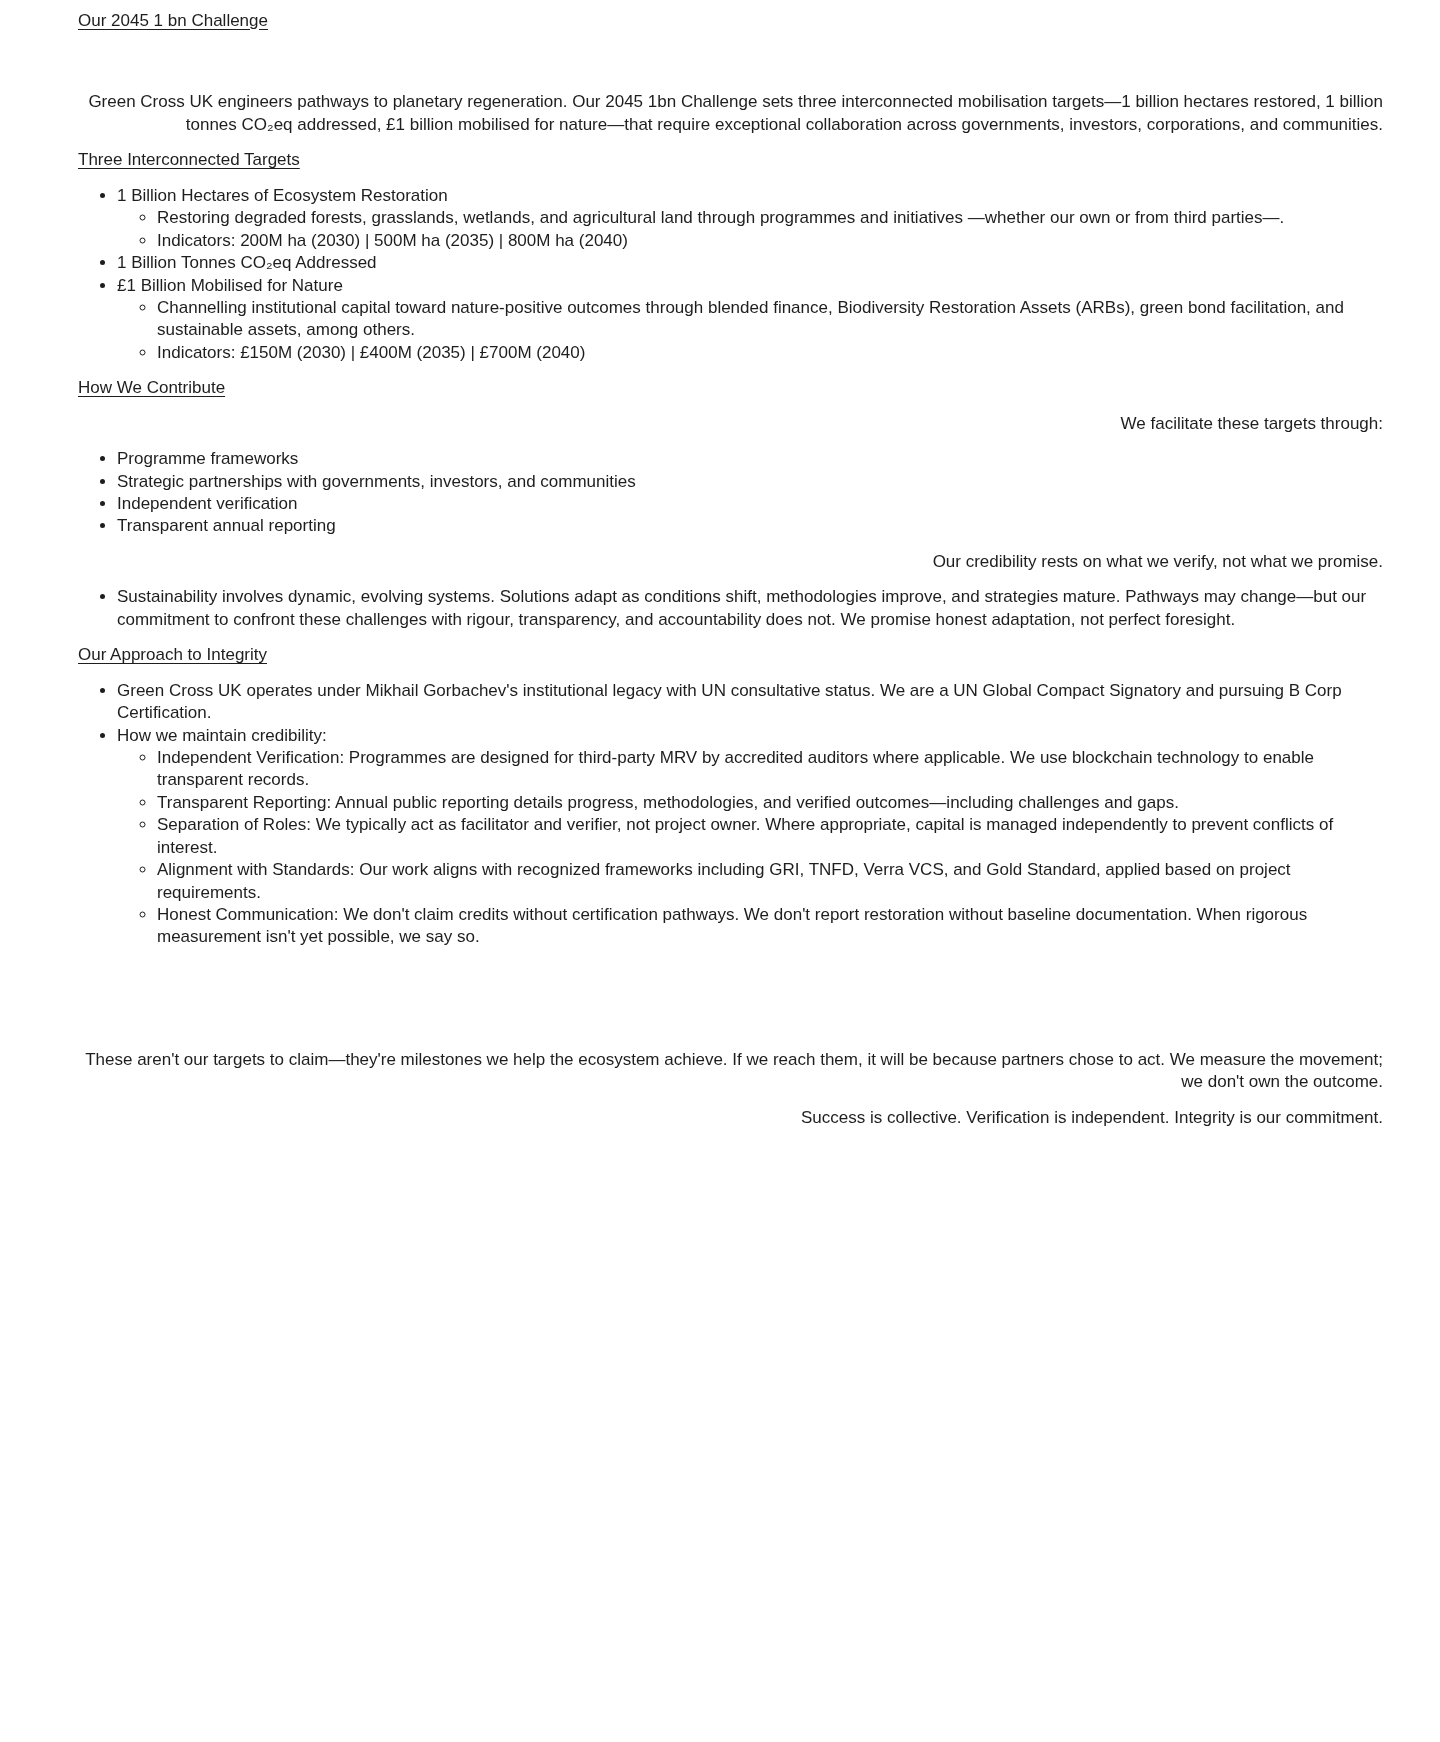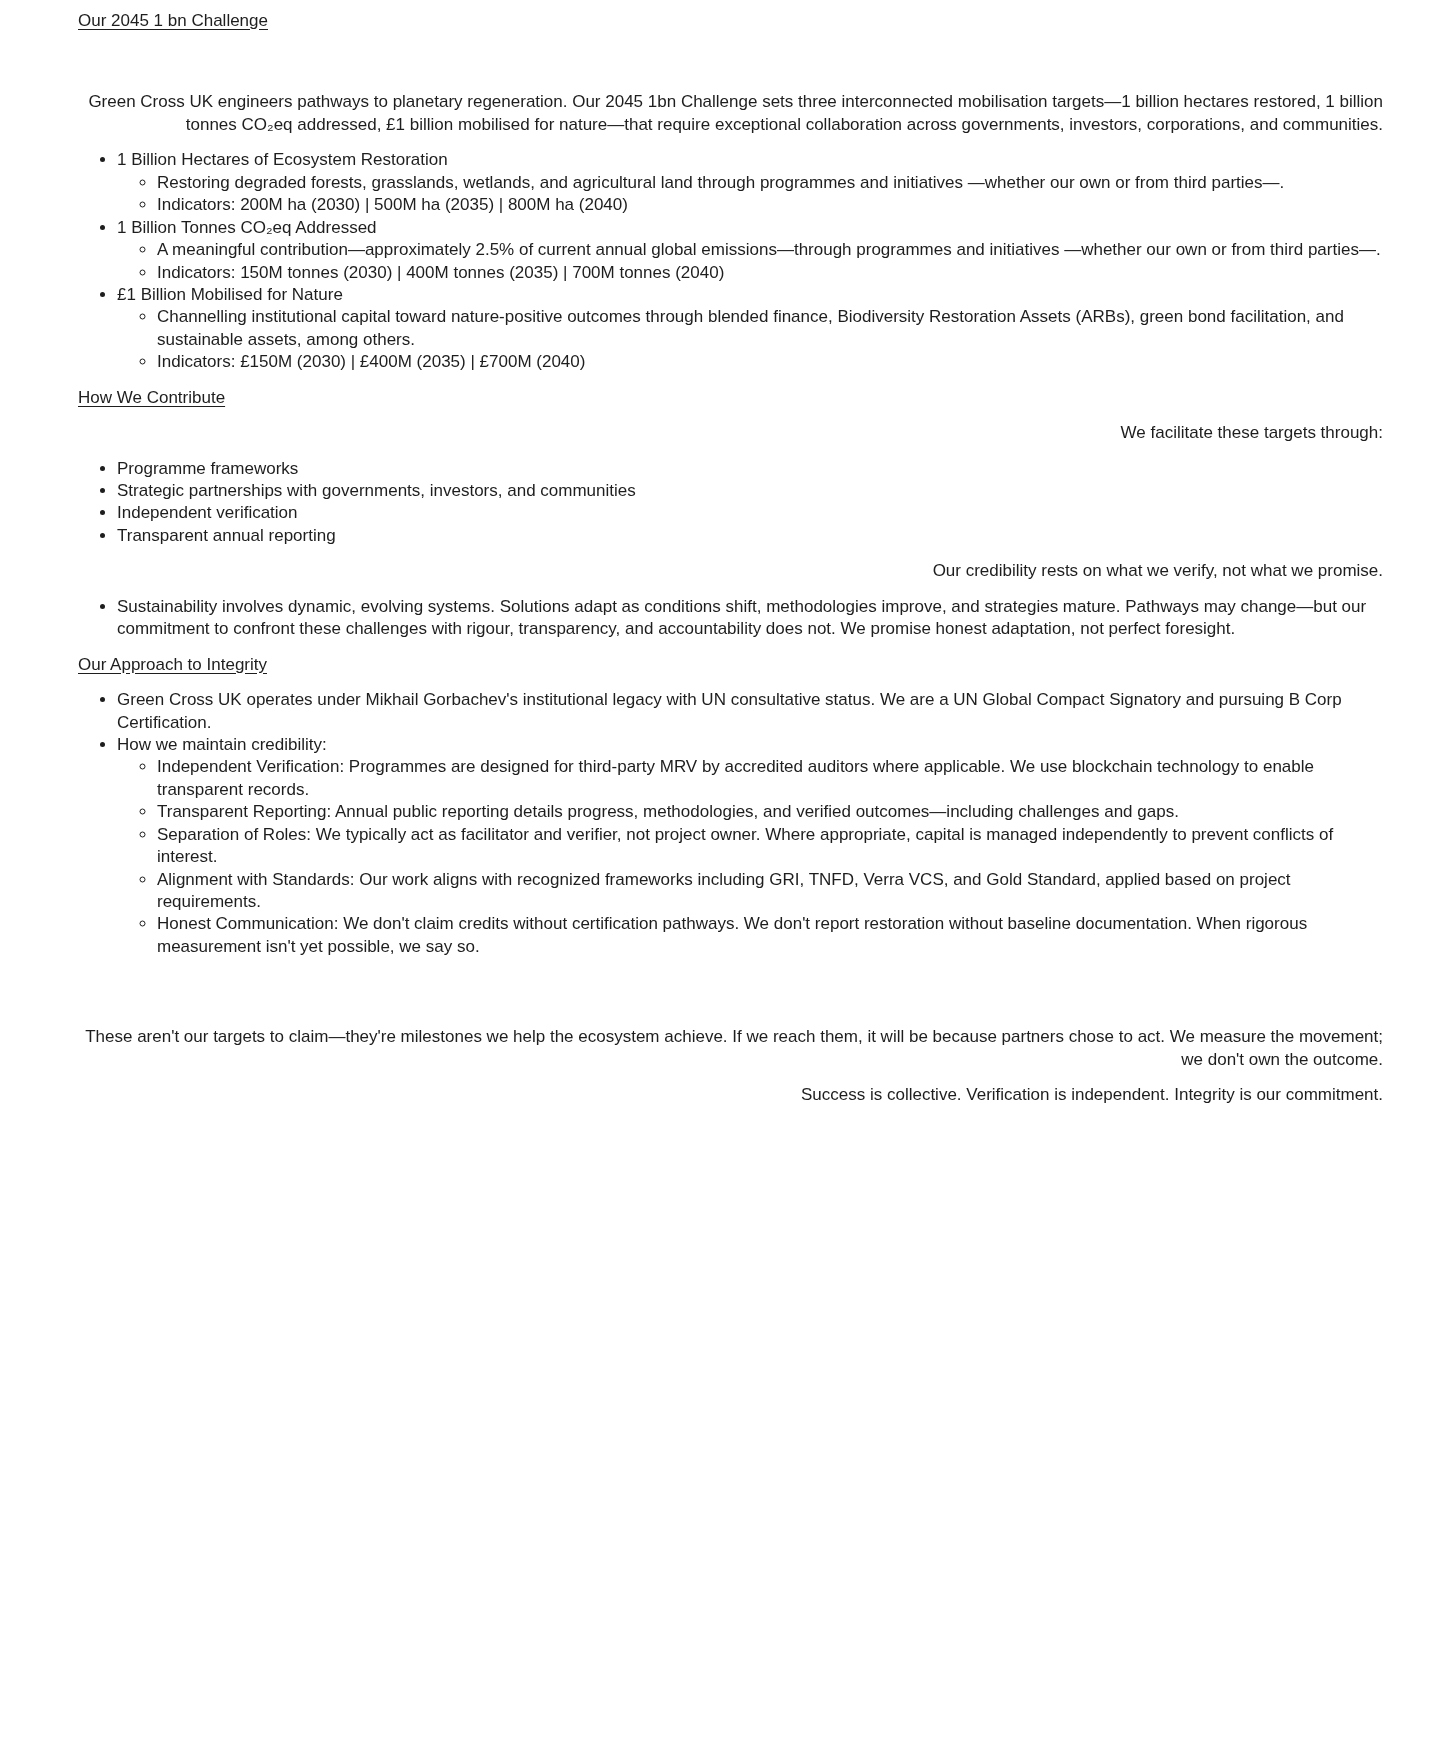--- a/index.html
+++ b/index.html
@@ -33,46 +33,43 @@
     padding-left: 39px;
     list-style: disc;
   }
   ul ul {
     margin: 0;
     padding-left: 40px;
     list-style: circle;
   }
   li { margin: 0; }
   .section { }
-  .last-gap { margin-top: 68px; }
+  .last-gap { margin-top: 100px; }
 </style>
 </head>
 <body>
 
 <div class="doc">
 
   <h1 class="h">Our 2045 1 bn Challenge</h1>
   <div class="title-gap"></div>
 
   <p>Green Cross UK engineers pathways to planetary regeneration. Our 2045 1bn Challenge sets three interconnected mobilisation targets—1 billion hectares restored, 1 billion tonnes CO₂eq addressed, £1 billion mobilised for nature—that require exceptional collaboration across governments, investors, corporations, and communities.</p>
 
+  <h2 class="h">Three Interconnected Targets</h2>
   <ul>
     <li>
       <span>1 Billion Hectares of Ecosystem Restoration</span>
       <ul>
         <li>Restoring degraded forests, grasslands, wetlands, and agricultural land through programmes and initiatives —whether our own or from third parties—.</li>
         <li>Indicators: 200M ha (2030) | 500M ha (2035) | 800M ha (2040)</li>
       </ul>
     </li>
     <li>
       <span>1 Billion Tonnes CO₂eq Addressed</span>
-      <ul>
-        <li>A meaningful contribution—approximately 2.5% of current annual global emissions—through programmes and initiatives —whether our own or from third parties—.</li>
-        <li>Indicators: 150M tonnes (2030) | 400M tonnes (2035) | 700M tonnes (2040)</li>
-      </ul>
     </li>
     <li>
       <span>£1 Billion Mobilised for Nature</span>
       <ul>
         <li>Channelling institutional capital toward nature-positive outcomes through blended finance, Biodiversity Restoration Assets (ARBs), green bond facilitation, and sustainable assets, among others.</li>
         <li>Indicators: £150M (2030) | £400M (2035) | £700M (2040)</li>
       </ul>
     </li>
   </ul>
 

